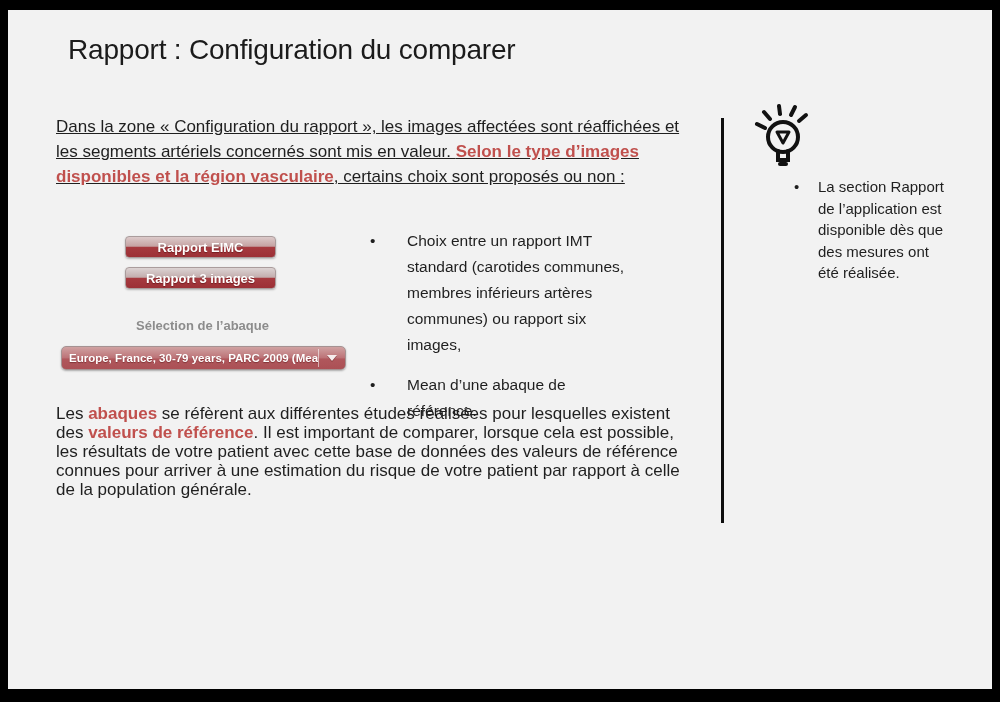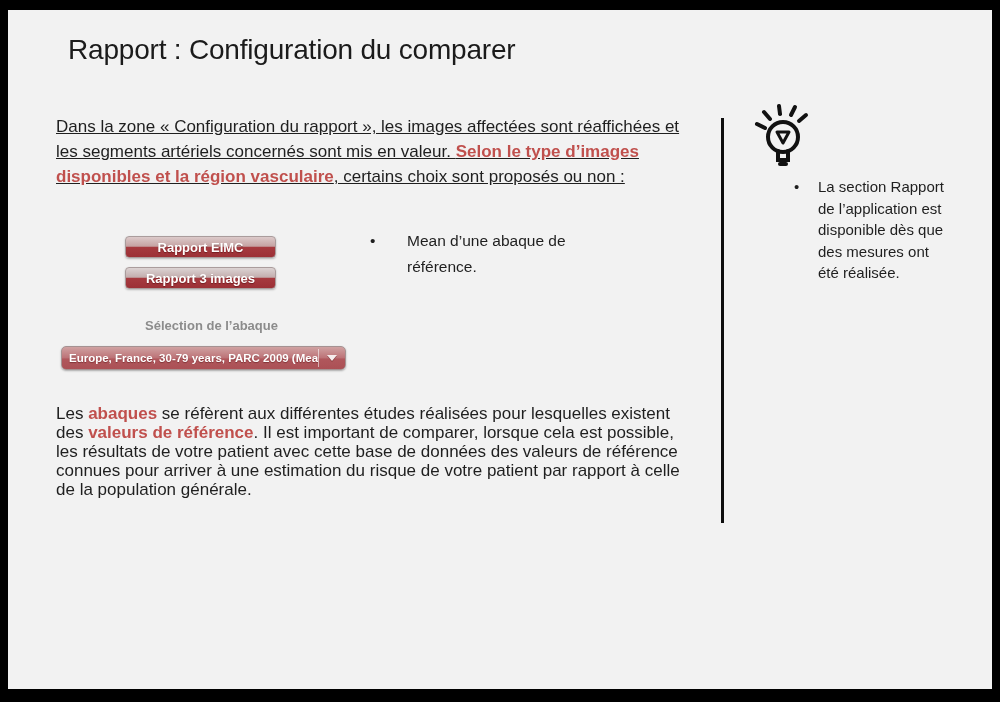--- a/index.html
+++ b/index.html
@@ -20,21 +20,21 @@
   
   .btn { position:absolute; left:117px; width:151px; height:22px;
          border:1px solid #aa9c9c; border-radius:4px;
          background:linear-gradient(to bottom,#dcd3d3 0%,#c3aeae 46%,#a63a3f 52%,#9c3036 100%);
          color:#fff; font-weight:bold; font-size:13px; font-family:"Liberation Sans",sans-serif;
          text-shadow:0 1px 1px rgba(60,0,0,0.45);
          box-shadow:0 1px 2px rgba(0,0,0,0.25); cursor:pointer; }
   .btn-eimc { top:226px; background:linear-gradient(to bottom,#dccaca 0%,#c5a3a3 46%,#a63a3f 52%,#9c3036 100%); }
   .btn-6img { top:257px; }
 
-  .abaque-label { position:absolute; left:61px; top:308px; width:285px; text-align:center;
+  .abaque-label { position:absolute; left:52px; top:308px; width:285px; text-align:center;
                   color:#8c8c8c; font-weight:bold; font-size:13px; }
 
   .dropdown { position:absolute; left:53px; top:336px; width:285px; height:24px;
               border:1px solid #a59292; border-radius:5px;
               background:linear-gradient(to bottom,#d0a2a2 0%,#bd7478 48%,#b0575c 55%,#ab5055 100%);
               box-shadow:0 1px 2px rgba(0,0,0,0.3);
               display:flex; align-items:center; cursor:pointer;
               color:#fff; font-weight:bold; font-size:11.5px;
               text-shadow:0 1px 1px rgba(60,0,0,0.4); }
   .dropdown-text { flex:1; padding-left:7px; white-space:nowrap; overflow:hidden; }
@@ -79,20 +79,21 @@
 
     <div class="dropdown">
       <span class="dropdown-text">Europe, France, 30-79 years, PARC 2009 (Mean)</span>
       <span class="dropdown-sep"></span>
       <span class="dropdown-arrow-zone">
         <span class="dropdown-arrow"></span>
       </span>
     </div>
 
     <ul class="choices">
+      <li>Choix entre un rapport IMT standard (carotides communes, membres inférieurs artères communes) ou rapport six images,</li>
       <li>Mean d’une abaque de référence.</li>
     </ul>
 
     <p class="para2"><span>Les </span><span class="red">abaques</span><span> se réfèrent aux différentes études réalisées pour lesquelles existent des </span><span class="red">valeurs de référence</span><span>. Il est important de comparer, lorsque cela est possible, les résultats de votre patient avec cette base de données des valeurs de référence connues pour arriver à une estimation du risque de votre patient par rapport à celle de la population générale.</span></p>
 
     <div class="divider"></div>
 
     <div class="sidebar-icon">
       <svg width="62" height="66" viewBox="0 0 62 66">
         <g stroke="#111" fill="none" stroke-linecap="round">

